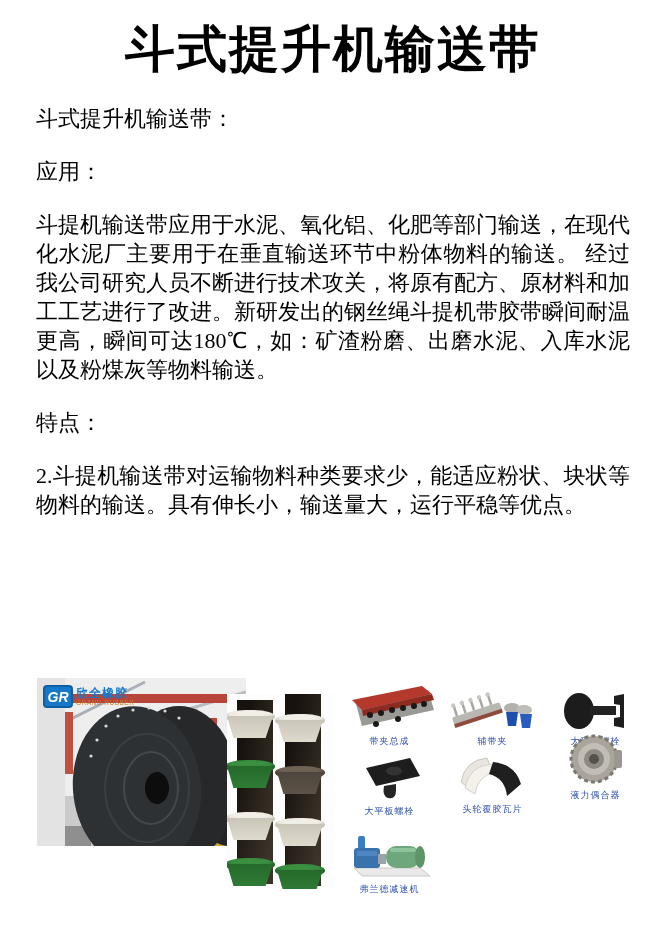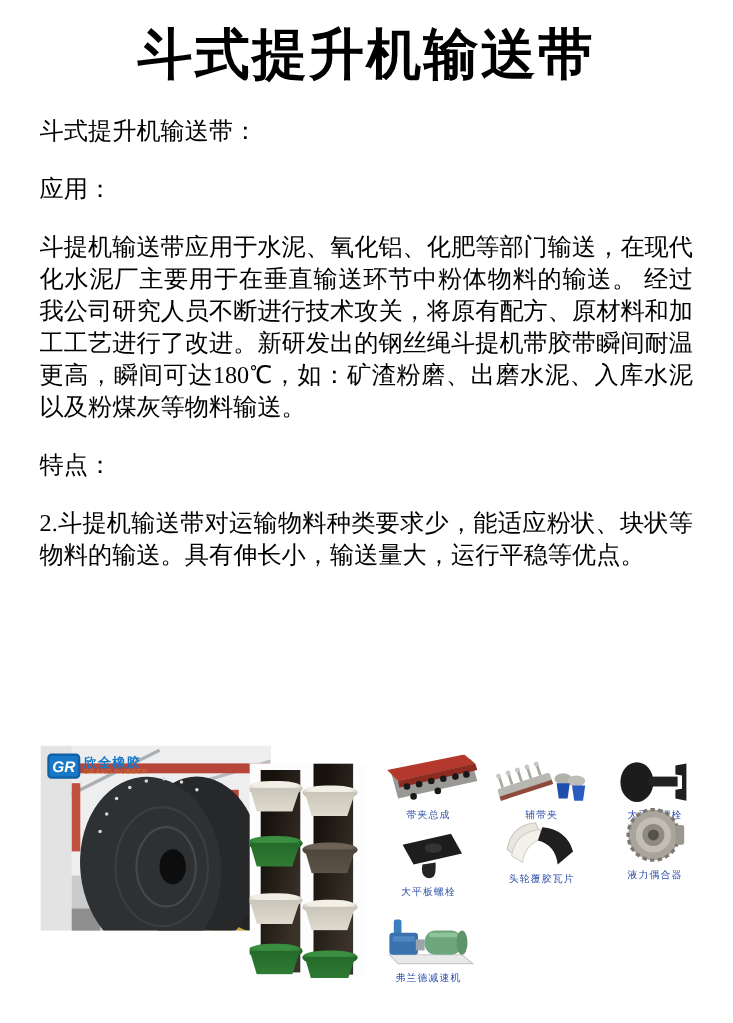--- a/index.html
+++ b/index.html
@@ -210,21 +210,21 @@
         <div class="art">
           <svg width="64" height="46" viewBox="0 0 64 46">
             <polygon points="8,12 52,2 62,20 18,30" fill="#1d1d1d"></polygon>
             <ellipse cx="36" cy="15" rx="8" ry="4.5" fill="#333333"></ellipse>
             <path d="M26 30 Q24 40 30 42 Q38 44 38 34 L38 28 Z" fill="#242424"></path>
           </svg>
         </div>
         <figcaption class="caption">大平板螺栓</figcaption>
       </figure>
 
-      <figure class="cell" style="margin:12px">
+      <figure class="cell" style="margin:2px">
         <div class="art">
           <svg width="72" height="48" viewBox="0 0 72 48">
             <path d="M4 30 Q8 8 30 6 L34 16 Q16 20 14 38 Z" fill="#e9e6df" stroke="#c9c6bf" stroke-width="1"></path>
             <path d="M8 36 Q12 14 34 12 L37 20 Q20 25 18 42 Z" fill="#f3f1ea" stroke="#d4d1ca" stroke-width="1"></path>
             <path d="M36 10 Q58 12 64 32 L50 44 Q48 26 32 22 Z" fill="#1f1f1f"></path>
           </svg>
         </div>
         <figcaption class="caption">头轮覆胶瓦片</figcaption>
       </figure>
 

